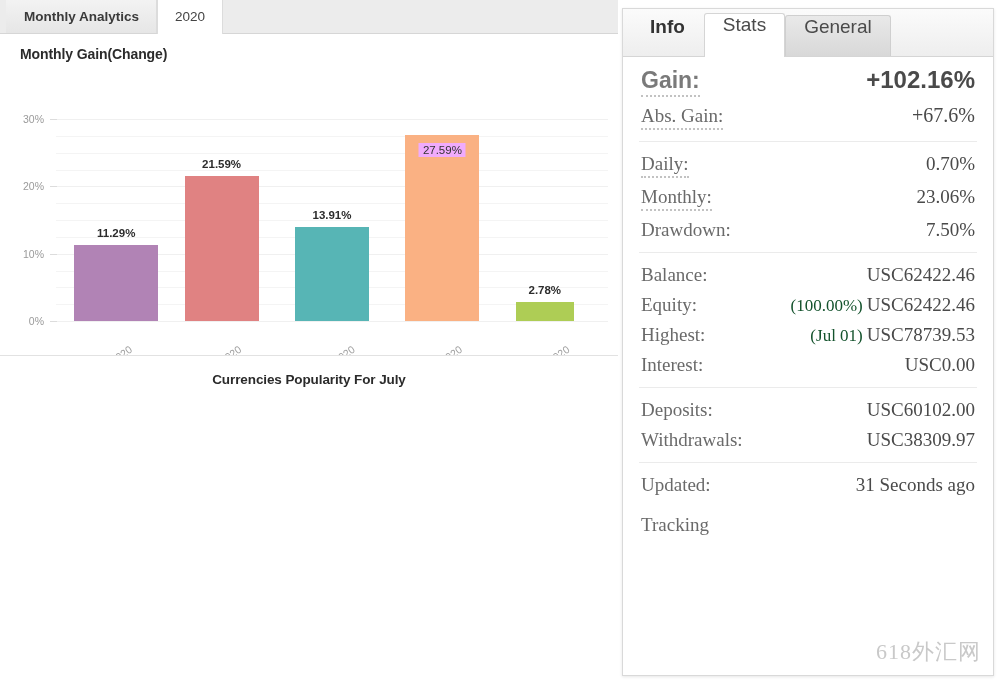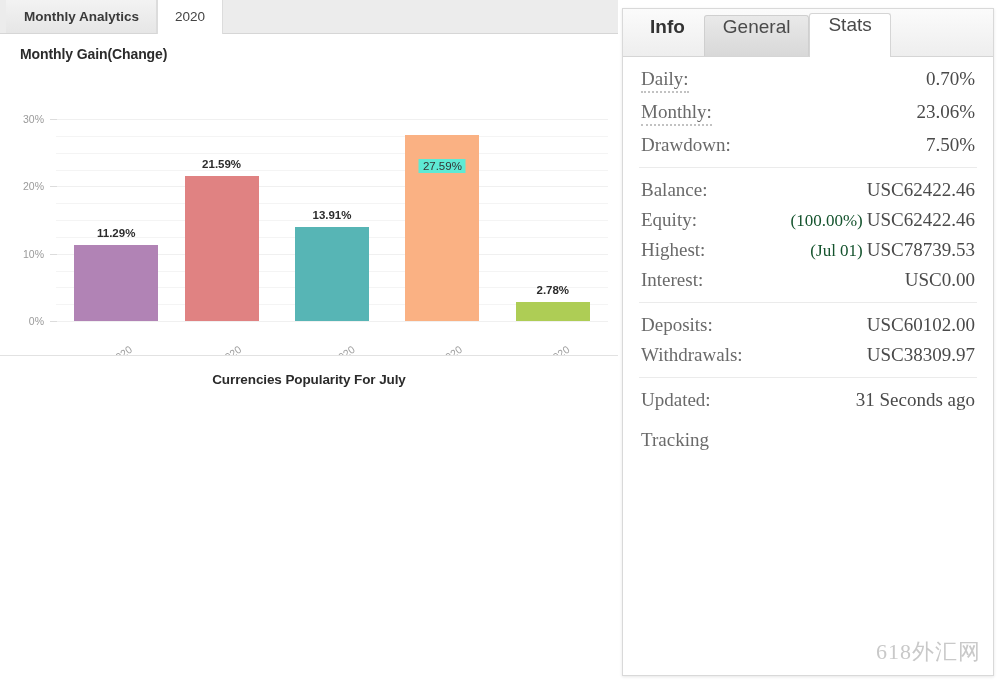--- a/index.html
+++ b/index.html
@@ -126,25 +126,24 @@
     left: 50%;
     transform: translateX(-50%);
     white-space: nowrap;
     font-size: 11.5px;
     font-weight: bold;
     color: #2c2c2c;
   }
   .bar-value.outside { bottom: calc(100% + 6px); }
   .bar-value.inside {
     top: 8px;
-    background: #5eead4;
+    background: #f0abfc;
     padding: 1px 4px;
     font-weight: normal;
     color: #333;
-    margin-top: 16px;
   }
 
   .xtick-label {
     position: absolute;
     bottom: 0px;
     font-size: 10.5px;
     color: #a0a0a0;
     white-space: nowrap;
     transform-origin: right top;
     transform: rotate(-35deg);
@@ -377,49 +376,59 @@
           </div>
           <div class="xtick-label" style="left: 193.6px; bottom: 1px;">Apr 2020</div>
           <div class="bar" style="left: 295px; width: 74px; height: 93.6607px; background: rgb(87, 181, 181); bottom: 35px;">
             <div class="bar-value outside">13.91%</div>
           </div>
           <div class="xtick-label" style="left: 304px; bottom: 1px;">May 2020</div>
           <div class="bar" style="left: 405.4px; width: 74px; height: 185.773px; background: rgb(250, 177, 131); bottom: 35px;">
             <div class="bar-value inside">27.59%</div>
           </div>
           <div class="xtick-label" style="left: 414.4px; bottom: 1px;">Jun 2020</div>
-          <div class="bar" style="left: 515.8px; width: 74px; height: 18.7187px; background: rgb(174, 205, 85); bottom: 35px;">
+          <div class="bar" style="left: 515.8px; width: 58px; height: 18.7187px; background: rgb(174, 205, 85); bottom: 35px;">
             <div class="bar-value outside">2.78%</div>
           </div>
           <div class="xtick-label" style="left: 524.8px; bottom: 1px;">Jul 2020</div>
         </div>
     </div>
 
     <div id="pie-chart-panel">
       <div id="pie-chart-title">Currencies Popularity For July</div>
     </div>
 
   </div>
 
   <div id="stats-panel">
 
     <div id="stats-tabstrip">
       <div class="st-tab plain">
         <span>Info</span>
       </div>
+      <div class="st-tab active">
+        <span>Stats</span>
+      </div>
       <div class="st-tab shaded">
         <span>General</span>
       </div>
-      <div class="st-tab active">
-        <span>Stats</span>
-      </div>
     </div>
 
     <div id="stats-body">
 
+      <div class="stat-group">
+        <div class="stat-row hero">
+          <span class="label dotted">Gain:</span>
+          <span class="value green">+102.16%</span>
+        </div>
+        <div class="stat-row sub-hero">
+          <span class="label dotted">Abs. Gain:</span>
+          <span class="value green-soft">+67.6%</span>
+        </div>
+      </div>
 
       <div class="stat-group">
         <div class="stat-row">
           <span class="label dotted">Daily:</span>
           <span class="value">0.70%</span>
         </div>
         <div class="stat-row">
           <span class="label dotted">Monthly:</span>
           <span class="value">23.06%</span>
         </div>

